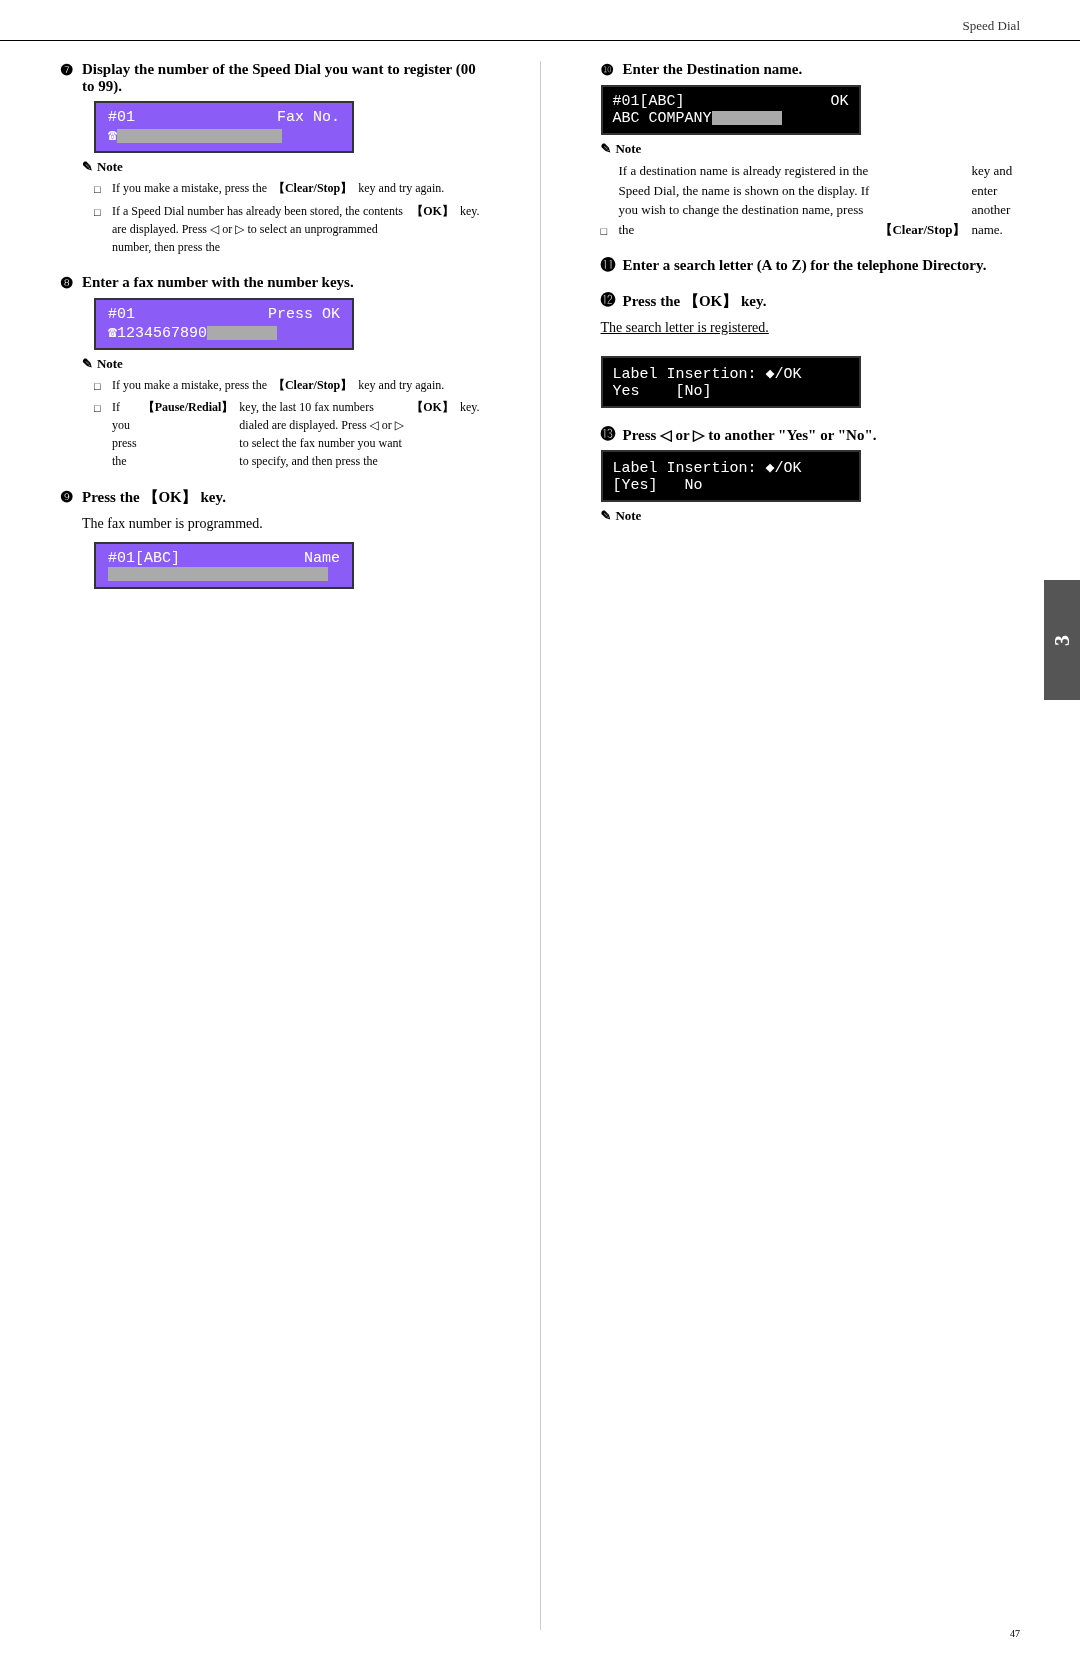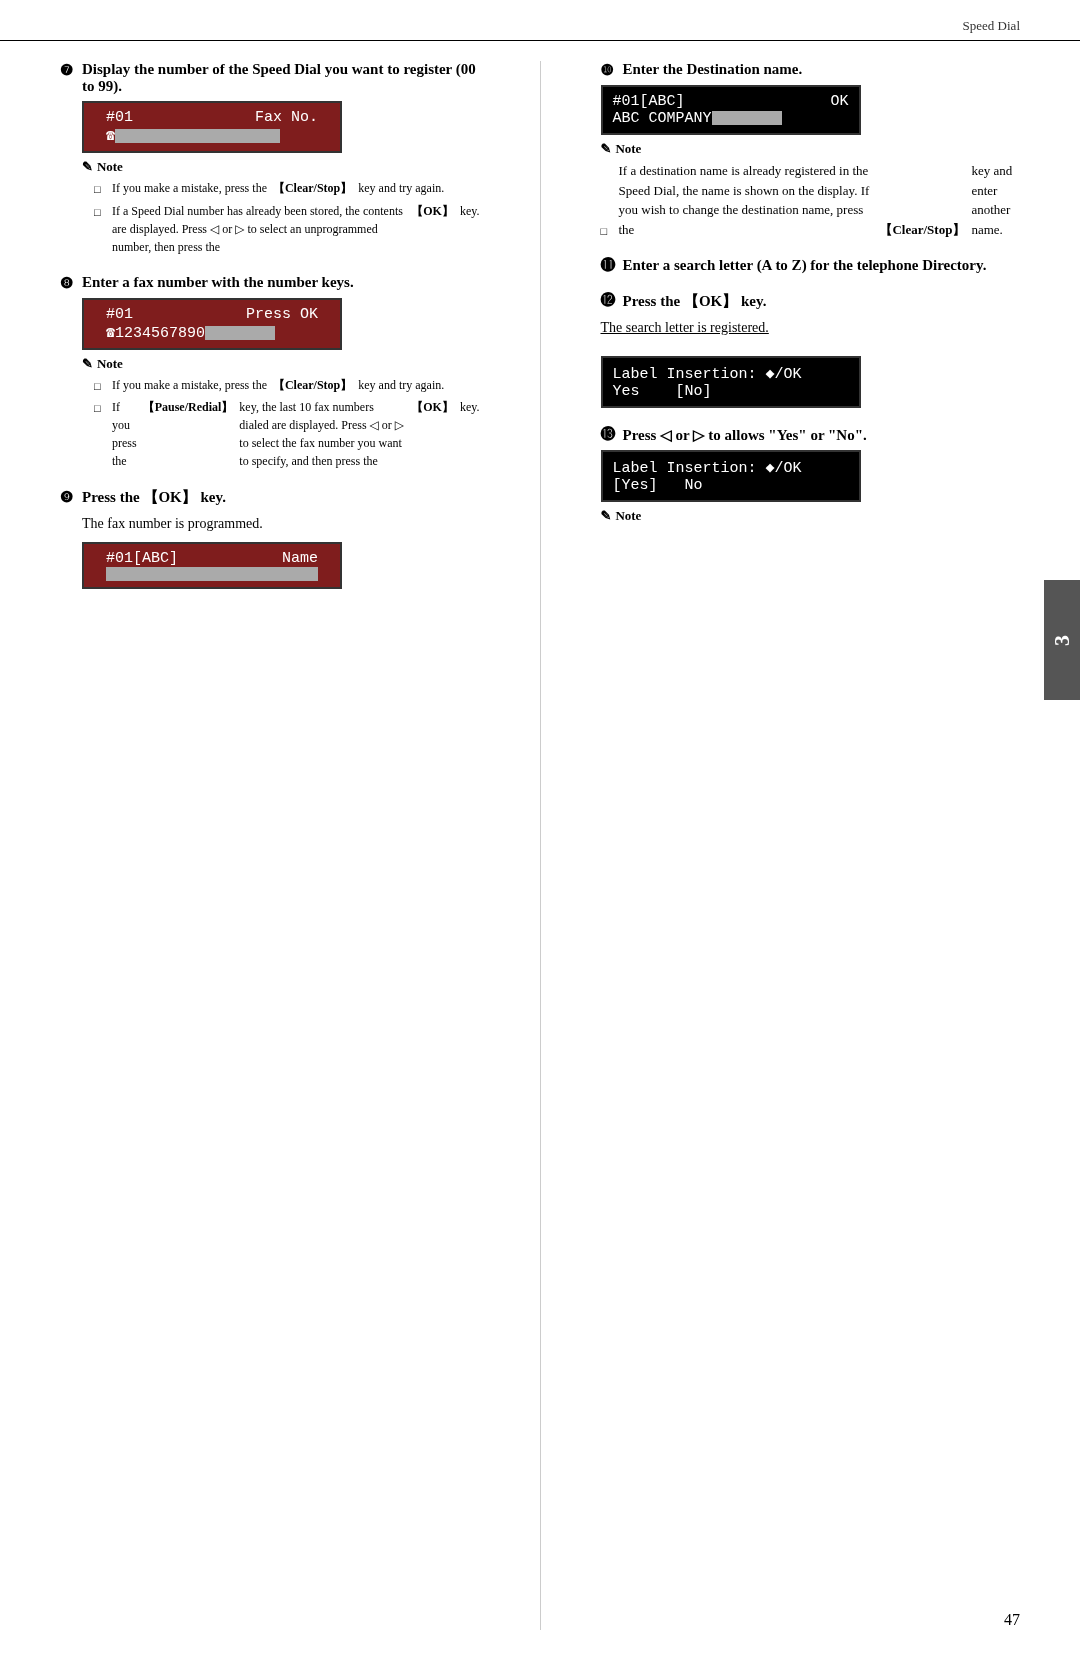--- a/index.html
+++ b/index.html
@@ -22,23 +22,23 @@
       padding-bottom: 6px;
     }
 
     .header-title {
       font-size: 13px;
       color: #333;
     }
 
     .page-footer {
       position: absolute;
-      bottom: 40px;
+      bottom: 30px;
       right: 60px;
-      font-size: 16px;
+      font-size: 10px;
     }
 
     .sidebar-tab {
       position: absolute;
       right: 0;
       top: 580px;
       width: 36px;
       height: 120px;
       background: #555;
       display: flex;
@@ -93,26 +93,26 @@
 
     .step-body-text {
       font-size: 14px;
       margin-bottom: 8px;
       line-height: 1.5;
       padding-left: 22px;
     }
 
     
     .lcd-box {
-      background: #7f1d1d;
+      background: #8b5cf6;
       color: #fff;
       font-family: 'Courier New', Courier, monospace;
       font-size: 15px;
-      padding: 6px 22px;
-      margin: 6px 0 6px 22px;
+      padding: 6px 12px;
+      margin: 6px 0 6px 34px;
       width: 260px;
       border: 2px solid #333;
     }
 
     .lcd-box .lcd-row {
       display: flex;
       justify-content: space-between;
       white-space: pre;
     }
 
@@ -347,21 +347,21 @@
         </div>
         <div class="lcd-row">
           <span>Yes&nbsp;&nbsp;&nbsp;&nbsp;[No]</span>
         </div>
       </div>
     </div>
 
     <div class="step-block">
       <div class="step-heading-right">
         <span class="step-num">⓭</span>
-        <span><strong>Press ◁ or ▷ to allows "Yes" or "No".</strong></span>
+        <span><strong>Press ◁ or ▷ to another "Yes" or "No".</strong></span>
       </div>
       <div class="lcd-block-right">
         <div class="lcd-row">
           <span>Label Insertion: ◆/OK</span>
         </div>
         <div class="lcd-row">
           <span>[Yes]&nbsp;&nbsp;&nbsp;No</span>
         </div>
       </div>
       <div class="note-block-right">

